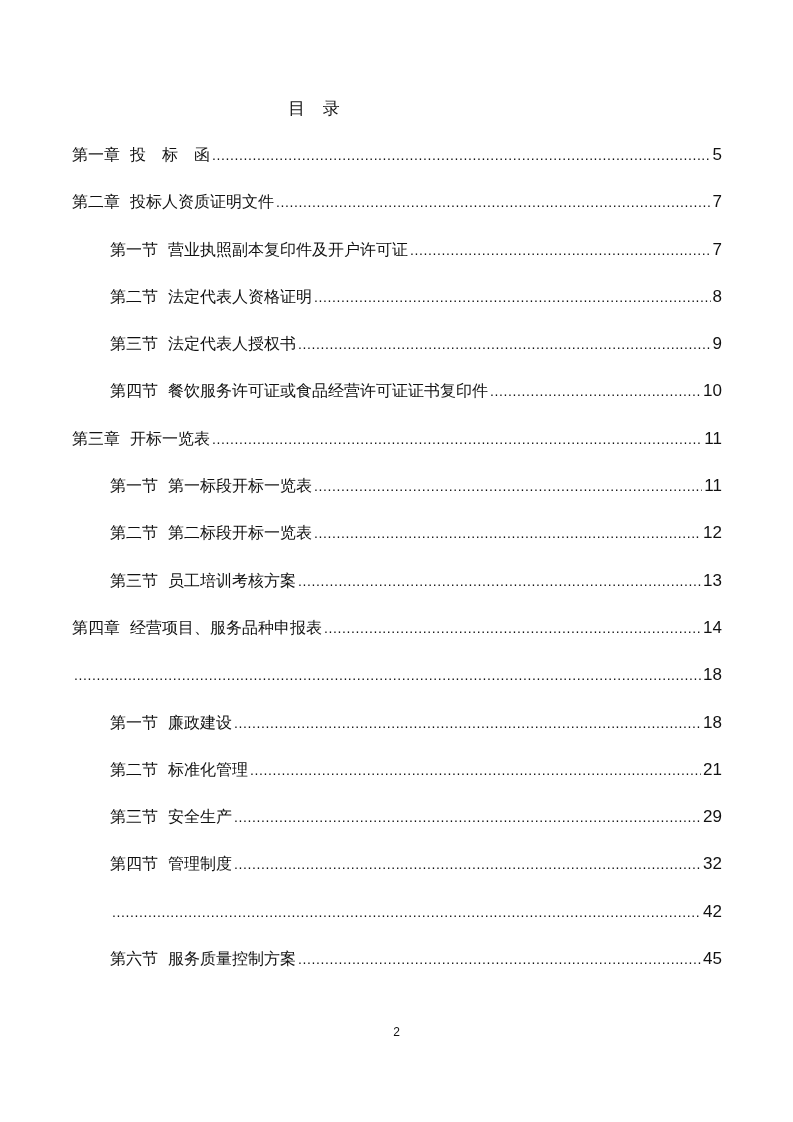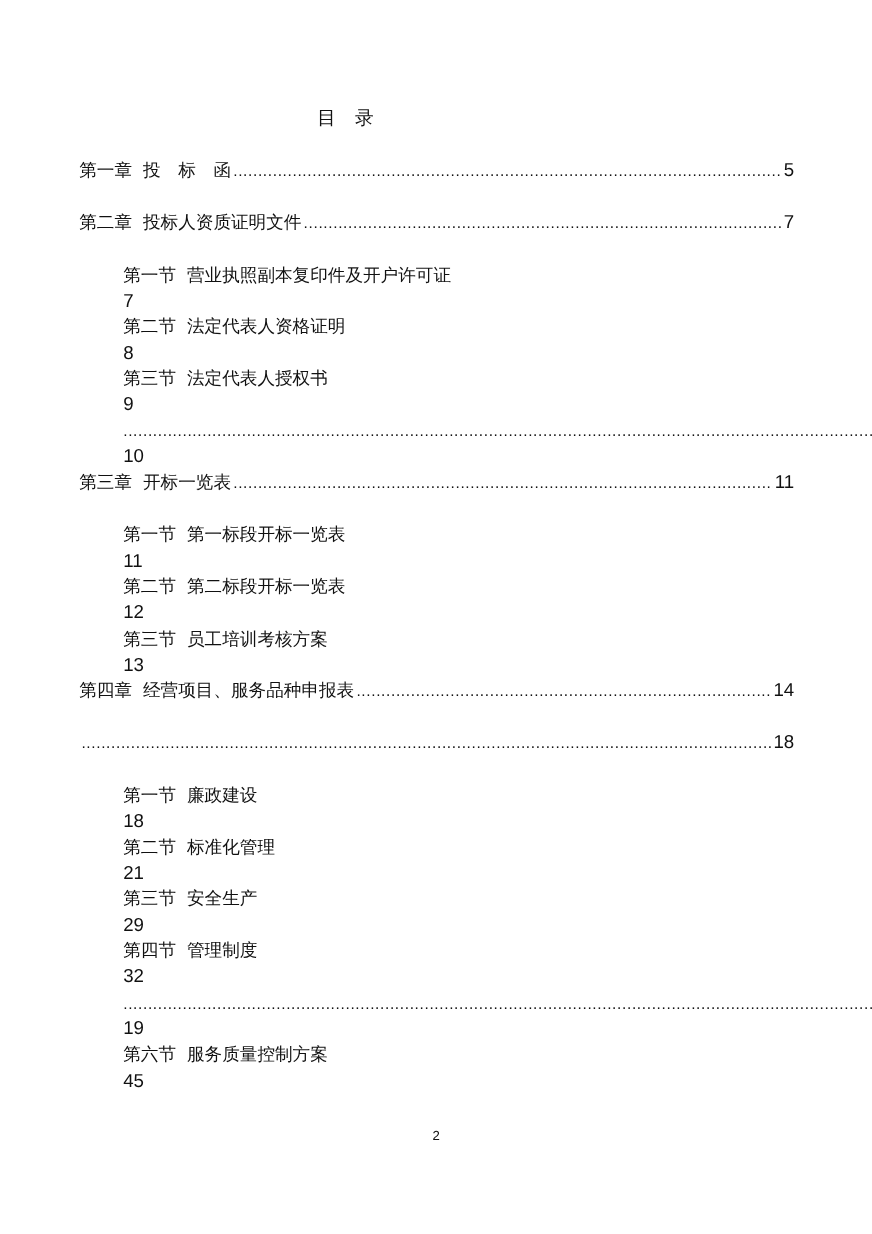--- a/index.html
+++ b/index.html
@@ -13,21 +13,21 @@
       text-align: center; font-size: 17px; letter-spacing: 6px;
       line-height: 24px;
     }
     .toc {
       position: absolute; top: 143px; left: 72px; width: 650px;
     }
     .row {
       display: flex; align-items: baseline;
       height: 47.3px; font-size: 16px; line-height: 24px;
     }
-    .row.section { padding-left: 38px; flex-direction: column; }
+    .row.section { padding-left: 38px; }
     .label { white-space: pre; flex: 0 0 auto; }
     .label .num { margin-right: 10px; }
     .leader {
       flex: 1 1 auto; overflow: hidden; white-space: nowrap;
       margin: 0 2px; color: #111;
       font-family: "Liberation Sans", sans-serif; font-size: 14px;
       letter-spacing: 0.6px;
     }
     .leader::before {
       content: "....................................................................................................................................................................................................................................................";
@@ -67,20 +67,21 @@
     <span class="label"><span class="num">第二节</span><span>法定代表人资格证明</span></span>
     <span class="leader"></span>
     <span class="page">8</span>
   </div>
   <div class="row section">
     <span class="label"><span class="num">第三节</span><span>法定代表人授权书</span></span>
     <span class="leader"></span>
     <span class="page">9</span>
   </div>
   <div class="row section">
+    <span class="label"><span class="num">第四节</span><span>餐饮服务许可证或食品经营许可证证书复印件</span></span>
     <span class="leader"></span>
     <span class="page">10</span>
   </div>
   <div class="row chapter">
     <span class="label"><span class="num">第三章</span><span>开标一览表</span></span>
     <span class="leader"></span>
     <span class="page">11</span>
   </div>
   <div class="row section">
     <span class="label"><span class="num">第一节</span><span>第一标段开标一览表</span></span>
@@ -121,21 +122,21 @@
     <span class="leader"></span>
     <span class="page">29</span>
   </div>
   <div class="row section">
     <span class="label"><span class="num">第四节</span><span>管理制度</span></span>
     <span class="leader"></span>
     <span class="page">32</span>
   </div>
   <div class="row section">
     <span class="leader"></span>
-    <span class="page">19</span>
+    <span class="page">42</span>
   </div>
   <div class="row section">
     <span class="label"><span class="num">第六节</span><span>服务质量控制方案</span></span>
     <span class="leader"></span>
     <span class="page">45</span>
   </div>
 </div>
 
 <div class="footer">2</div>
 

